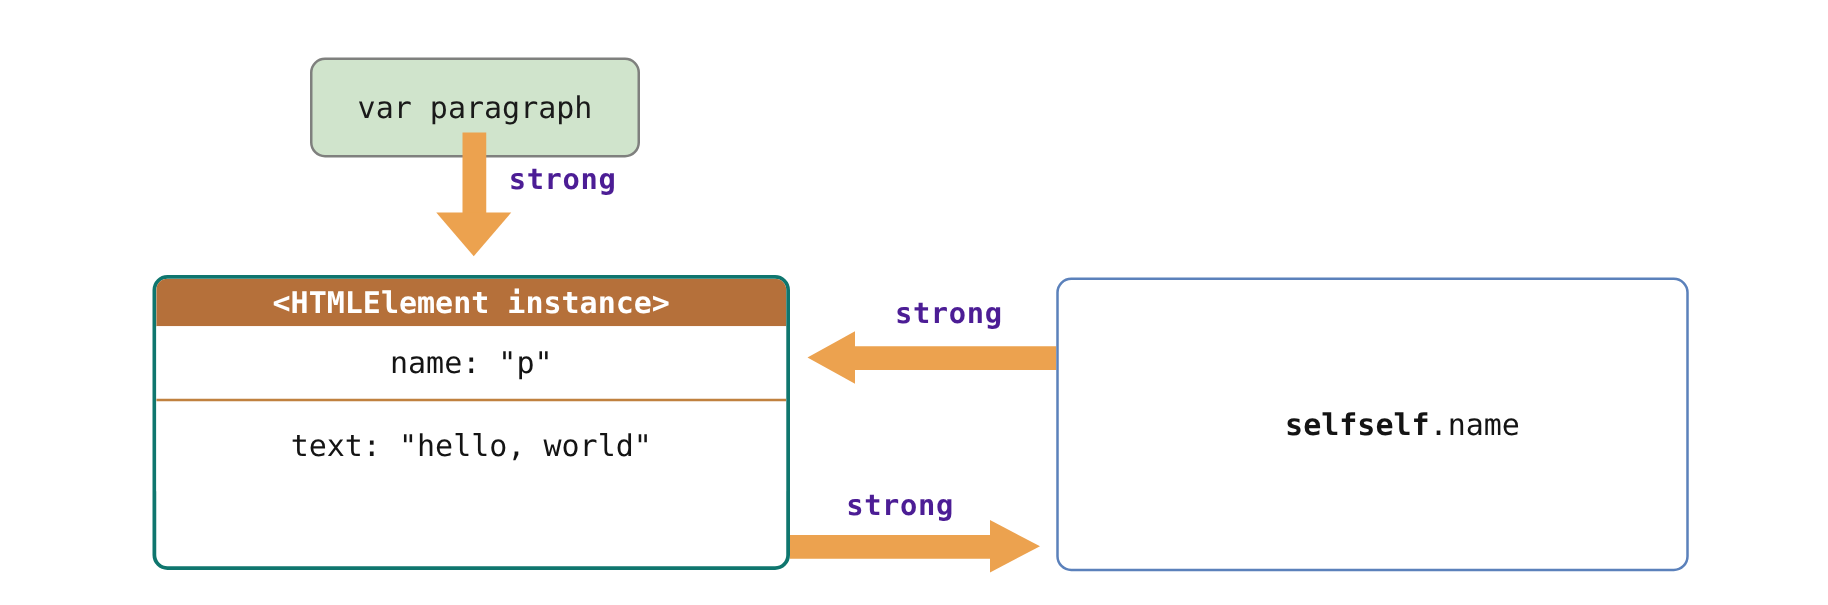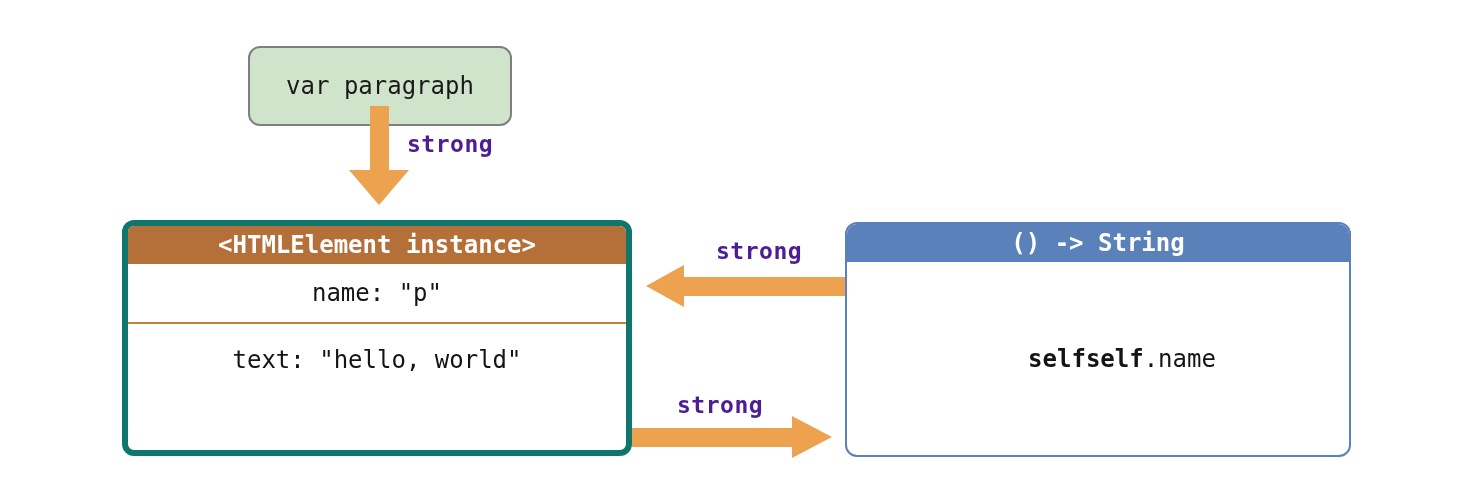--- a/index.html
+++ b/index.html
@@ -70,21 +70,21 @@
   .strong-1 { left: 407px; top: 131px; }
   .strong-2 { left: 716px; top: 238px; }
   .strong-3 { left: 677px; top: 392px; }
 
   
   .instance-box {
     position: absolute;
     left: 122px; top: 220px;
     width: 510px; height: 236px;
     box-sizing: border-box;
-    border: 6px solid #0f766e;
+    border: 3px solid #0f766e;
     border-radius: 12px;
     overflow: hidden;
     background: #ffffff;
     display: flex; flex-direction: column;
   }
   .instance-header {
     flex: none; height: 38px;
     background: #b5703a;
     color: #ffffff; font-weight: bold; font-size: 24px;
     display: flex; align-items: center; justify-content: center;
@@ -147,17 +147,16 @@
 
   <div class="shaft-left"></div>
   <div class="head-left"></div>
   <div class="strong-label strong-2">strong</div>
 
   <div class="shaft-right"></div>
   <div class="head-right"></div>
   <div class="strong-label strong-3">strong</div>
 
   <div class="closure-box">
-    <div class="closure-header">() -&gt; String</div>
     <div class="closure-body"><span class="bold">self</span><span class="bold">self</span><span>.name</span></div>
   </div>
 
 </div>
 
 </body></html>

